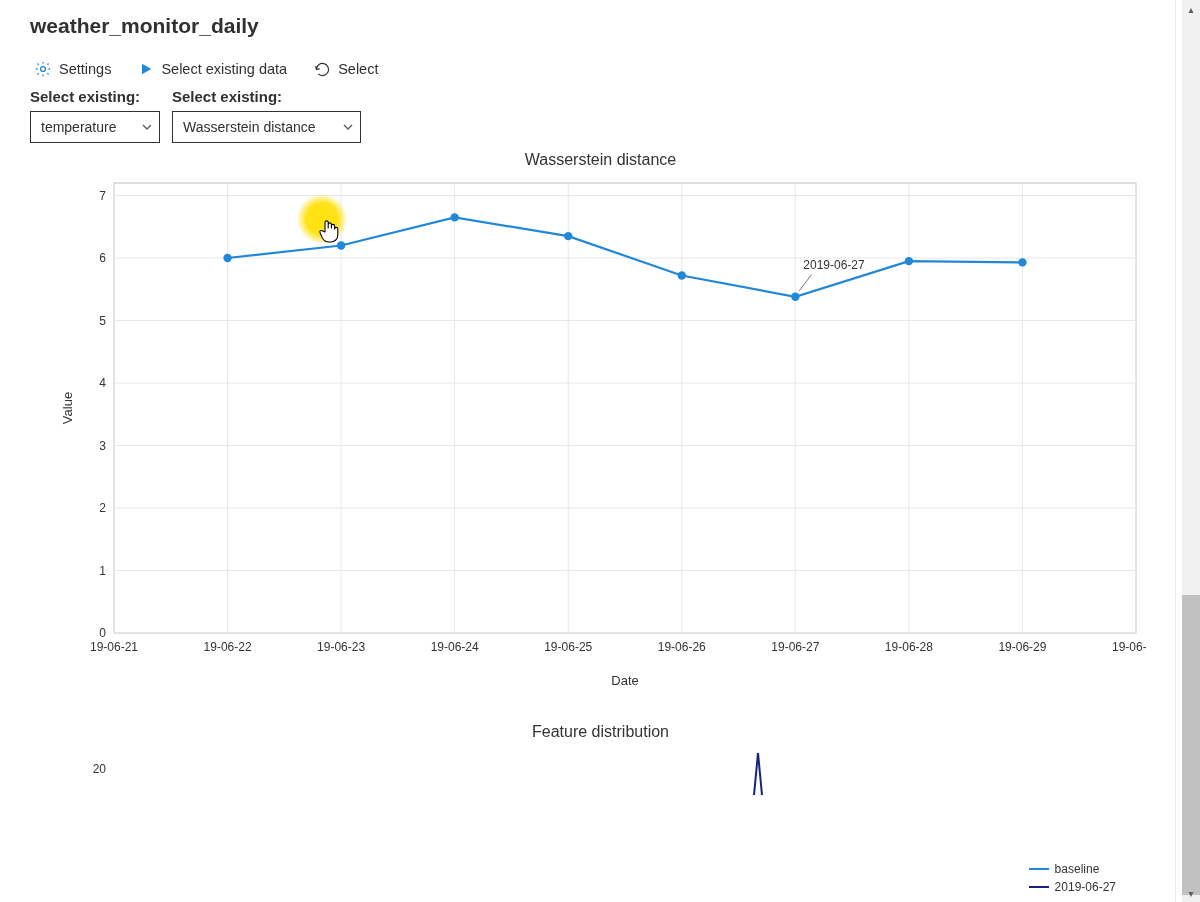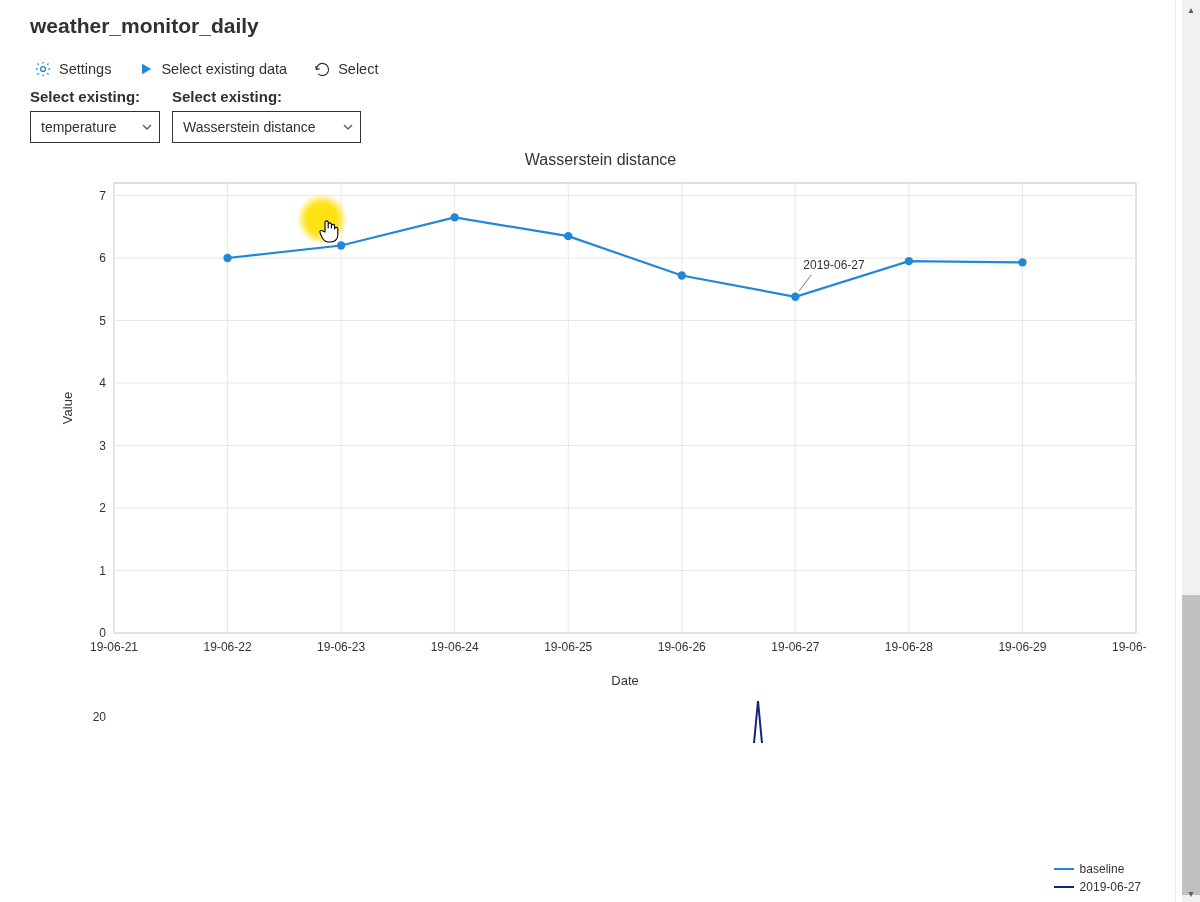--- a/index.html
+++ b/index.html
@@ -137,21 +137,21 @@
   .scroll-thumb {
     position: absolute;
     width: 18px;
     height: 300px;
     background: #c1c1c1;
     right: 0;
     top: 595px;
   }
   .legend {
     position: absolute;
-    right: 34px;
+    right: 59px;
     bottom: 4px;
     font-size: 12px;
     font-family: Arial, sans-serif;
     color: #333;
   }
   .legend-item {
     display: flex;
     align-items: center;
     gap: 6px;
     margin-bottom: 4px;
@@ -272,20 +272,21 @@
           <circle cx="398.66666666666663" cy="44.375" r="4.2" fill="#2187d8"></circle>
           <circle cx="512.2222222222222" cy="63.125" r="4.2" fill="#2187d8"></circle>
           <circle cx="625.7777777777778" cy="102.5" r="4.2" fill="#2187d8"></circle>
           <circle cx="739.3333333333333" cy="123.75" r="4.2" fill="#2187d8"></circle>
           <circle cx="852.8888888888889" cy="88.125" r="4.2" fill="#2187d8"></circle>
           <circle cx="966.4444444444443" cy="89.375" r="4.2" fill="#2187d8"></circle>
           <text x="747.3333333333333" y="95.75" font-size="12" font-family="Arial" fill="#333">2019-06-27</text>
           <line x1="743.3333333333333" y1="117.75" x2="755.3333333333333" y2="101.75" stroke="#777" stroke-width="1"></line>
         </svg>
 
+      <div class="chart-title second">Feature distribution</div>
       <svg class="chart" id="dist-chart" width="1090" height="50">
           <text x="50" y="28" text-anchor="end" font-size="12" font-family="Arial" fill="#333">20</text>
           <path d="M 698 50 L 702 8 L 706 50" fill="none" stroke="#14247a" stroke-width="2"></path>
         </svg>
     </div>
   </div>
 
   <div class="highlight-circle"></div>
   <div class="cursor-hand">
     <svg width="22" height="26" viewBox="0 0 22 26">

